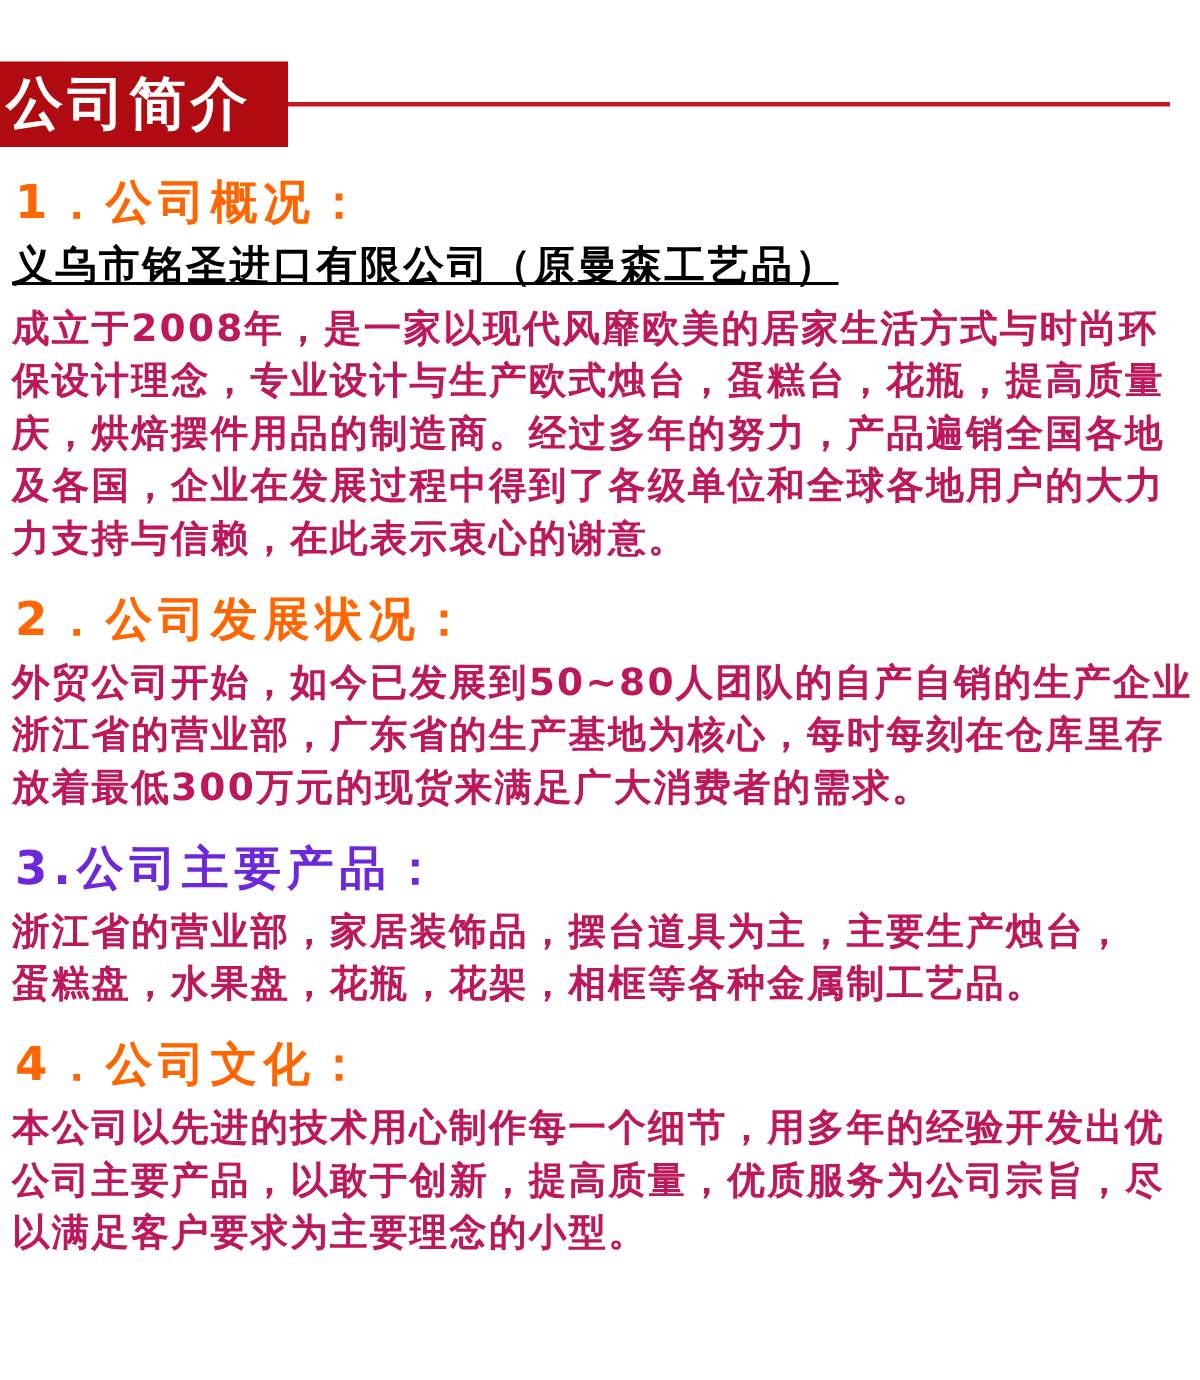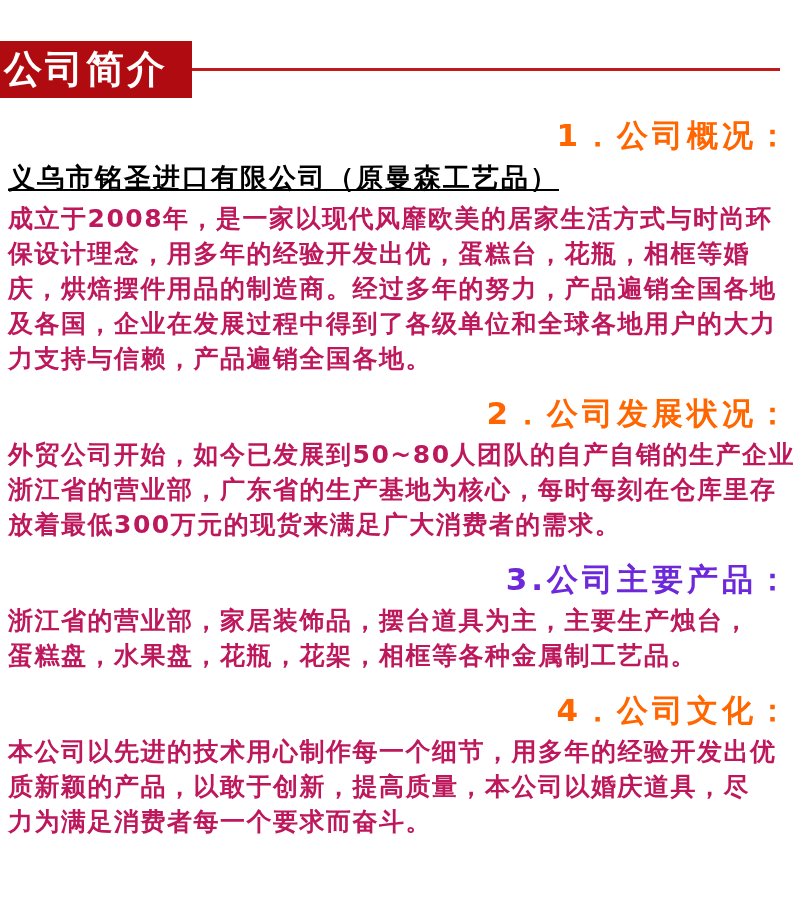--- a/index.html
+++ b/index.html
@@ -47,21 +47,20 @@
     padding: 0 8px;
   }
   .section-heading {
     color: #ff6600;
     font-size: 31px;
     font-weight: 700;
     letter-spacing: 4px;
     line-height: 36px;
     margin: 19px 0 6px 2px;
     white-space: nowrap;
-    text-align: right;
   }
   .company-subtitle {
     color: #000000;
     font-size: 27px;
     font-weight: 700;
     letter-spacing: 2px;
     line-height: 38px;
     margin-bottom: 4px;
     white-space: nowrap;
     text-decoration: underline;
@@ -87,24 +86,24 @@
     <div class="banner-line" style="background: rgb(194, 25, 28);"></div>
   </div>
 
   <div class="content">
 
     <div>
       <div class="section-heading" style="color: rgb(255, 102, 0);">1．公司概况：</div>
       <div class="company-subtitle">义乌市铭圣进口有限公司（原曼森工艺品）</div>
       <div class="para">
         <div class="para-line">成立于2008年，是一家以现代风靡欧美的居家生活方式与时尚环</div>
-        <div class="para-line">保设计理念，用多年的经验开发出优，蛋糕台，花瓶，相框等婚</div>
+        <div class="para-line">保设计理念，专业设计与生产欧式烛台，蛋糕台，花瓶，提高质量</div>
         <div class="para-line">庆，烘焙摆件用品的制造商。经过多年的努力，产品遍销全国各地</div>
         <div class="para-line">及各国，企业在发展过程中得到了各级单位和全球各地用户的大力</div>
-        <div class="para-line">力支持与信赖，产品遍销全国各地。</div>
+        <div class="para-line">力支持与信赖，在此表示衷心的谢意。</div>
       </div>
     </div>
 
     <div>
       <div class="section-heading" style="color: rgb(255, 102, 0);">2．公司发展状况：</div>
       <div class="para">
         <div class="para-line">外贸公司开始，如今已发展到50~80人团队的自产自销的生产企业</div>
         <div class="para-line">浙江省的营业部，广东省的生产基地为核心，每时每刻在仓库里存</div>
         <div class="para-line">放着最低300万元的现货来满足广大消费者的需求。</div>
       </div>
@@ -115,19 +114,19 @@
       <div class="para">
         <div class="para-line">浙江省的营业部，家居装饰品，摆台道具为主，主要生产烛台，</div>
         <div class="para-line">蛋糕盘，水果盘，花瓶，花架，相框等各种金属制工艺品。</div>
       </div>
     </div>
 
     <div>
       <div class="section-heading" style="color: rgb(255, 102, 0);">4．公司文化：</div>
       <div class="para">
         <div class="para-line">本公司以先进的技术用心制作每一个细节，用多年的经验开发出优</div>
-        <div class="para-line">质新颖的产品，以敢于创新，提高质量，本公司以婚庆道具，尽</div>
-        <div class="para-line">力为满足消费者每一个要求而奋斗。</div>
+        <div class="para-line">公司主要产品，以敢于创新，提高质量，优质服务为公司宗旨，尽</div>
+        <div class="para-line">以满足客户要求为主要理念的小型。</div>
       </div>
     </div>
 
   </div>
 </div>
 
 </body></html>

